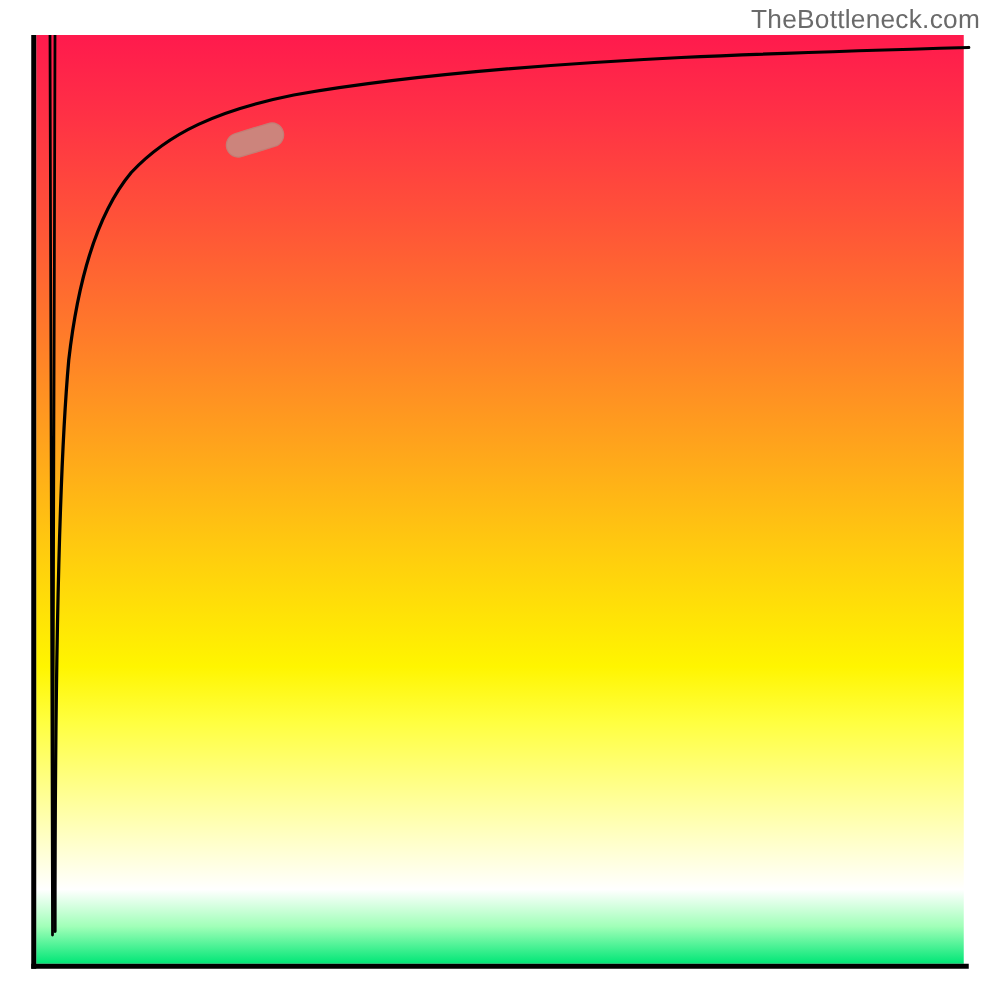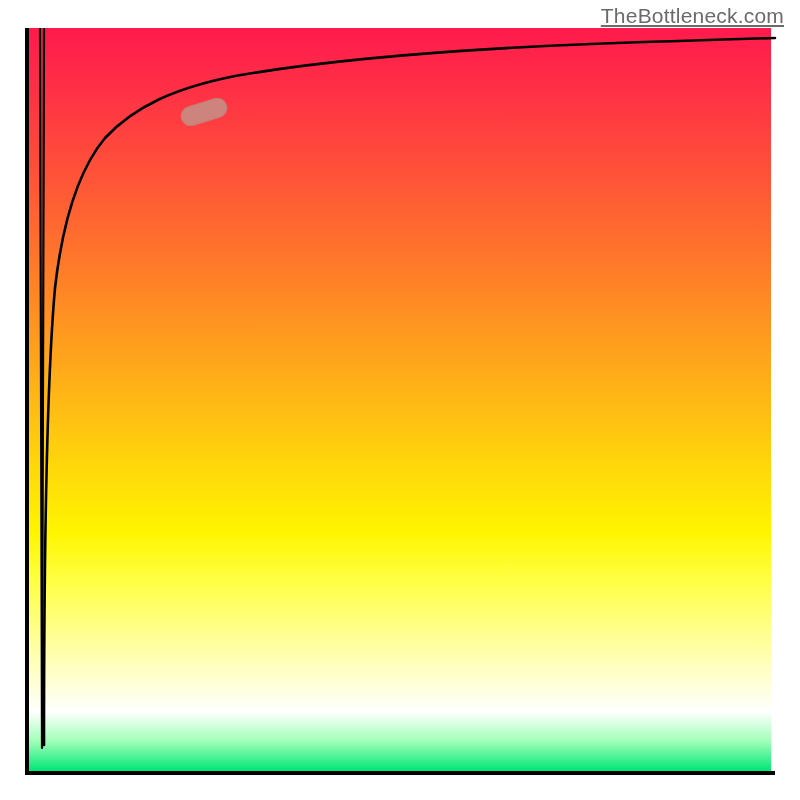--- a/index.html
+++ b/index.html
@@ -13,21 +13,20 @@
   }
   .watermark {
     position: absolute;
     top: 4px;
     right: 16px;
     font-size: 21px;
     color: #6a6a6a;
     font-weight: 400;
     letter-spacing: 0.2px;
     z-index: 10;
-    text-decoration: underline;
   }
   .plot-frame {
     position: absolute;
     left: 25px;
     top: 28px;
     width: 750px;
     height: 747px;
   }
   .grad-fill {
     position: absolute;

